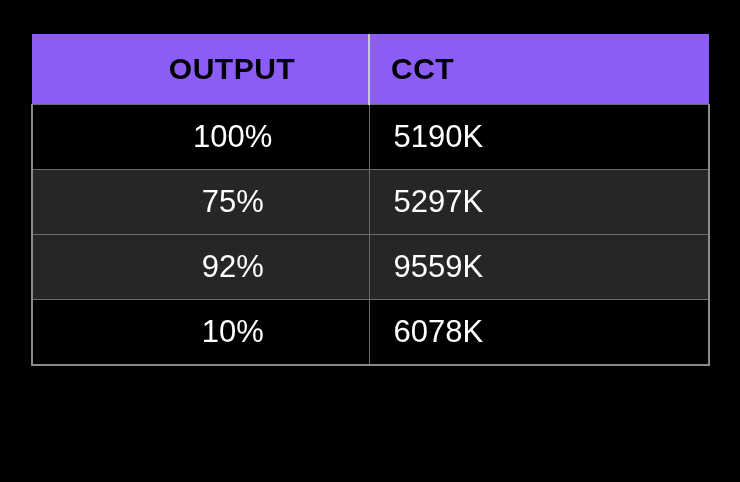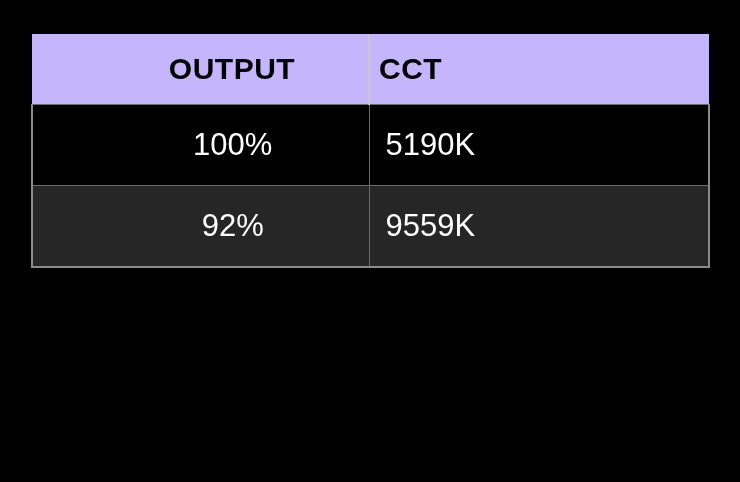--- a/index.html
+++ b/index.html
@@ -28,65 +28,65 @@
     width: 677px;
     border-collapse: collapse;
     table-layout: fixed;
   }
 
   .spec-table col.col-output { width: 337px; }
   .spec-table col.col-cct    { width: 340px; }
 
   
   .spec-table thead tr {
-    background: #c4b5fd;
+    background: #8b5cf6;
   }
   .spec-table thead th {
     height: 70px;
     padding: 0;
     color: #000000;
     font-size: 30px;
     font-weight: bold;
     letter-spacing: 0.5px;
     border: none;
     vertical-align: middle;
   }
   .spec-table thead th.th-output {
     text-align: center;
     padding-left: 64px;
   }
   .spec-table thead th.th-cct {
     text-align: left;
-    padding-left: 9px;
+    padding-left: 21px;
     border-left: 2px solid #c8c8c8;
   }
 
   
   .spec-table tbody tr {
-    height: 81px;
+    height: 65px;
   }
   .spec-table tbody tr.row-dark  { background: #000000; }
   .spec-table tbody tr.row-light { background: #262626; }
 
   .spec-table tbody td {
     padding: 0;
     color: #ffffff;
     font-size: 31px;
     font-weight: normal;
     vertical-align: middle;
     border: 1px solid #6b6b6b;
   }
   .spec-table tbody td.cell-output {
     text-align: center;
     padding-left: 64px;
     border-left: 2px solid #8a8a8a;
   }
   .spec-table tbody td.cell-cct {
     text-align: left;
-    padding-left: 16px;
+    padding-left: 24px;
     border-right: 2px solid #8a8a8a;
   }
   .spec-table tbody tr:last-child td {
     border-bottom: 2px solid #8a8a8a;
   }
 </style>
 </head>
 <body>
 
 <div class="page">
@@ -101,19 +101,27 @@
         <th class="th-output">OUTPUT</th>
         <th class="th-cct">CCT</th>
       </tr>
     </thead>
     <tbody>
       <tr class="row-dark">
         <td class="cell-output">100%</td>
         <td class="cell-cct">5190K</td>
       </tr>
       <tr class="row-light">
+        <td class="cell-output">75%</td>
+        <td class="cell-cct">5297K</td>
+      </tr>
+      <tr class="row-light">
         <td class="cell-output">92%</td>
         <td class="cell-cct">9559K</td>
+      </tr>
+      <tr class="row-dark">
+        <td class="cell-output">10%</td>
+        <td class="cell-cct">6078K</td>
       </tr>
     </tbody>
   </table>
 
 </div>
 
 </body></html>

